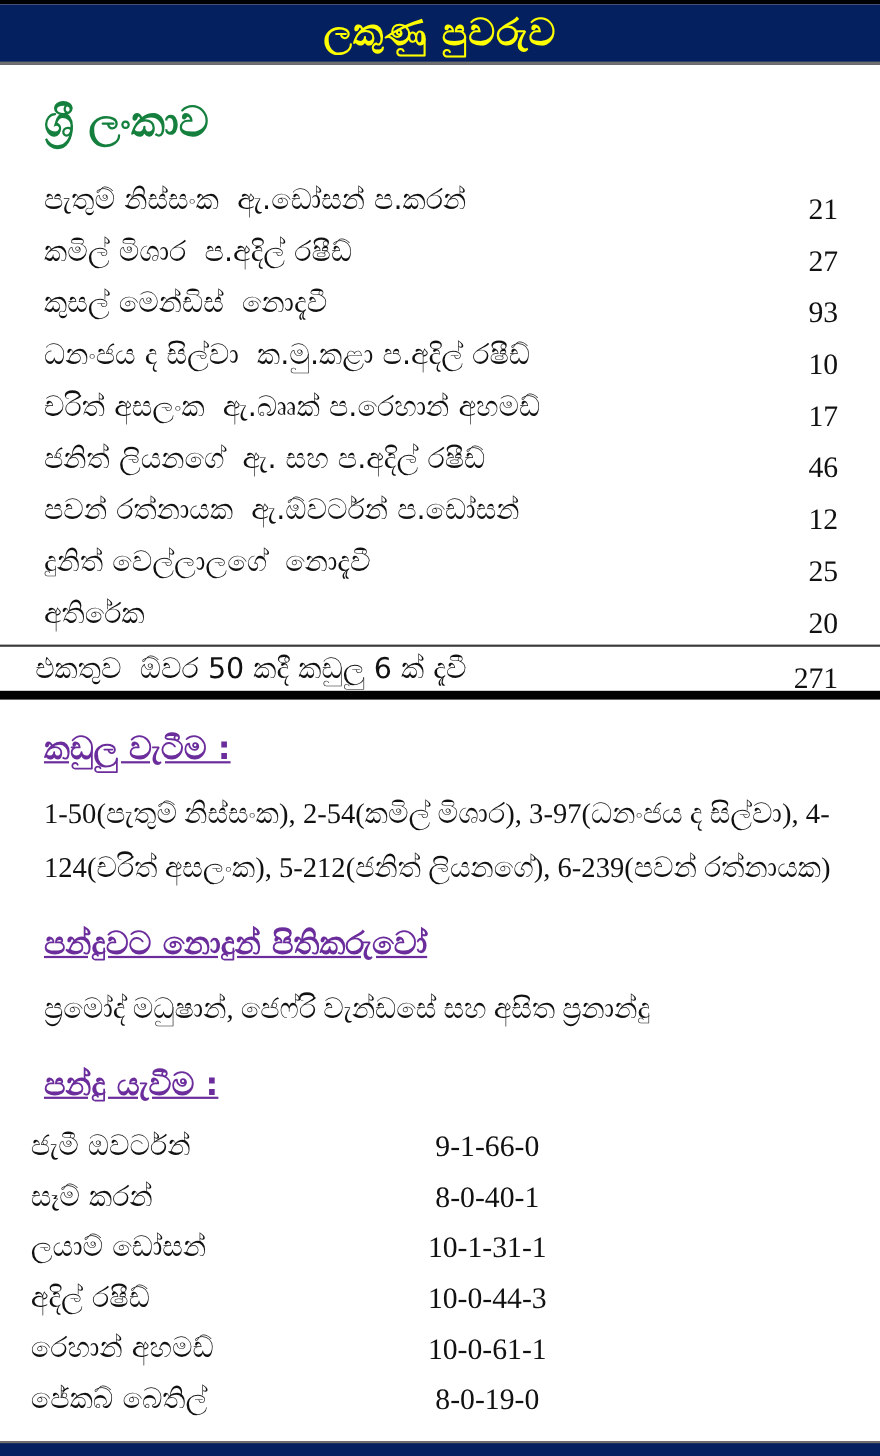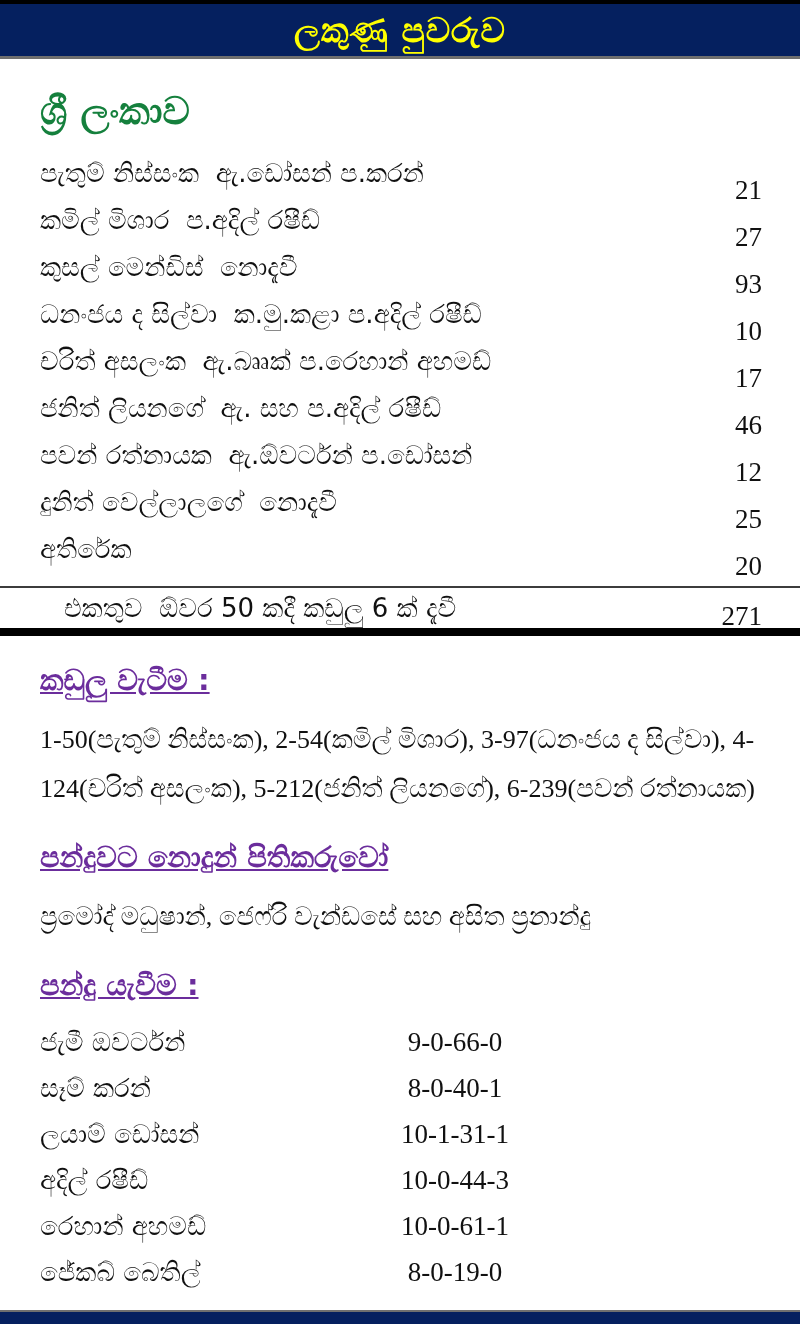--- a/index.html
+++ b/index.html
@@ -20,46 +20,46 @@
     text-align:center;
   }
   
   .team-title {
     margin:30px 0 0 40px; color:#15803d; font-size:38px; font-weight:bold;
     white-space:pre;
   }
   
   .batting-list { margin-top:24px; }
   .batting-row {
-    display:flex; justify-content:space-between; align-items:flex-start;
+    display:flex; justify-content:space-between; align-items:center;
     height:47px; padding:0 38px 0 40px; font-size:26px;
   }
   .batting-text { white-space:pre; }
   .num { font-family:"Liberation Serif", serif; font-size:27px;margin-top:17px; }
   
   .total-row {
     margin-top:5px; border-top:2px solid #3c3c3c; border-bottom:8px solid #000000;
     display:flex; justify-content:space-between; align-items:center;
-    height:40px; padding:0 38px 0 64px; font-size:26px;
+    height:40px; padding:0 38px 0 32px; font-size:26px;
   }
   
   .section-heading {
     margin:27px 0 0 40px; color:#6b2d9c; font-size:29px; font-weight:bold;
     white-space:pre;
     text-decoration:underline;
   }
   
   .body-text {
     margin:17px 40px 0 40px; font-size:26px; line-height:49px;
     font-family:"Liberation Serif", serif; white-space:pre-wrap;
   }
   
   .bowling-list { margin-top:16px; }
   .bowling-row {
-    display:flex; align-items:center; height:46px; padding-left:40px; font-size:26px;
+    display:flex; align-items:center; height:46px; padding-left:28px; font-size:26px;
   }
   .bowler-name { width:320px; white-space:pre; }
   .bowling-figures {
     width:190px; text-align:center;
     font-family:"Liberation Serif", serif; font-size:27px;
   }
   
   .bottom-bar {
     position:absolute; left:0; bottom:0; width:800px; height:12px;
     background:#05205f; border-top:2px solid #6f6f6f;
@@ -126,21 +126,21 @@
   <div class="body-text">1-50(පැතුම් නිස්සංක), 2-54(කමිල් මිශාර), 3-97(ධනංජය ද සිල්වා), 4-124(චරිත් අසලංක), 5-212(ජනිත් ලියනගේ), 6-239(පවන් රත්නායක)</div>
 
   <div class="section-heading">පන්දුවට නොදුන් පිතිකරුවෝ</div>
   <div class="body-text">ප්‍රමෝද් මධුෂාන්, ජෙෆ්රි වැන්ඩසේ සහ අසිත ප්‍රනාන්දු</div>
 
   <div class="section-heading">පන්දු යැවීම :</div>
 
   <div class="bowling-list">
     <div class="bowling-row">
       <span class="bowler-name">ජැමී ඔවර්ටන්</span>
-      <span class="bowling-figures">9-0-66-0</span>
+      <span class="bowling-figures">9-1-66-0</span>
     </div>
     <div class="bowling-row">
       <span class="bowler-name">සෑම් කරන්</span>
       <span class="bowling-figures">8-0-40-1</span>
     </div>
     <div class="bowling-row">
       <span class="bowler-name">ලයාම් ඩෝසන්</span>
       <span class="bowling-figures">10-1-31-1</span>
     </div>
     <div class="bowling-row">

